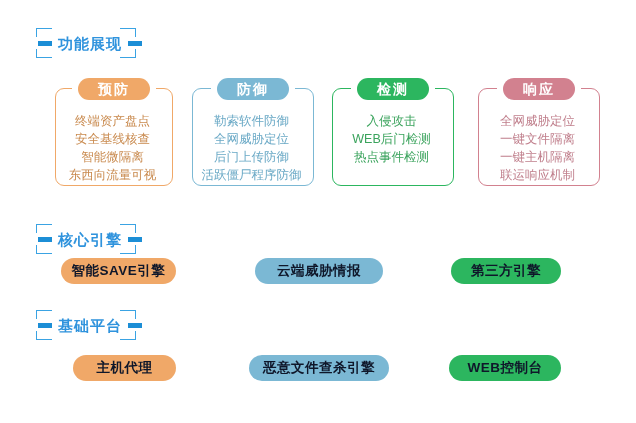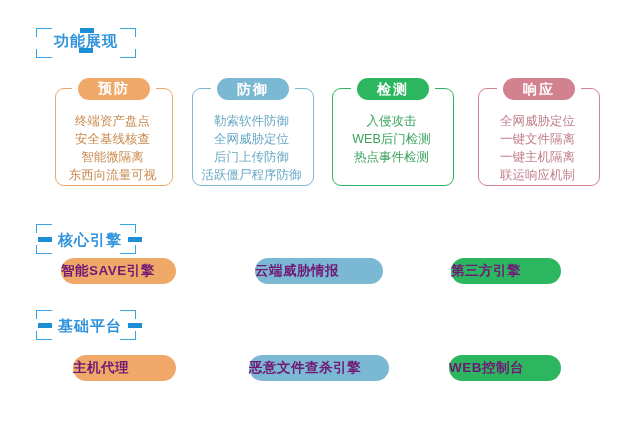--- a/index.html
+++ b/index.html
@@ -111,51 +111,51 @@
     line-height: 18px;
     white-space: nowrap;
   }
 
   
   .row-pill {
     position: absolute;
     height: 26px;
     line-height: 26px;
     border-radius: 13px;
-    color: #701a75;
+    color: #0f172a;
     font-size: 13.5px;
     font-weight: bold;
     letter-spacing: 0.5px;
-    text-align: left;
+    text-align: center;
     white-space: nowrap;
   }
 </style>
 </head>
 <body>
 
-<div class="section-header" style="left:36px; top:28px; width:100px;flex-direction:column;">
+<div class="section-header" style="left:36px; top:28px; width:100px;">
   <div class="bracket">
     <span class="bk-tl-h"></span>
       <span class="bk-tl-v"></span>
     <span class="bk-tr-h"></span>
       <span class="bk-tr-v"></span>
     <span class="bk-bl-h"></span>
       <span class="bk-bl-v"></span>
     <span class="bk-br-h"></span>
       <span class="bk-br-v"></span>
   </div>
   <div class="sh-dash" style="margin-left:2px;"></div>
   <div class="sh-text">功能展现</div>
   <div class="sh-dash"></div>
 </div>
 
 <div class="card" style="left:55px; top:78px; width:118px; height:108px; color:#f0a868;">
   <div class="card-frame"></div>
   <div class="card-notch" style="left:17px; right:17px;"></div>
-  <div class="card-pill" style="background:#f0a868;font-family:Liberation Mono, monospace;">预防</div>
+  <div class="card-pill" style="background:#f0a868;">预防</div>
   <div class="card-list" style="color:#c98a4e;">
     <div>终端资产盘点</div>
     <div>安全基线核查</div>
     <div>智能微隔离</div>
     <div>东西向流量可视</div>
   </div>
 </div>
 
 <div class="card" style="left:192px; top:78px; width:122px; height:108px; color:#7bb8d4;">
   <div class="card-frame"></div>

